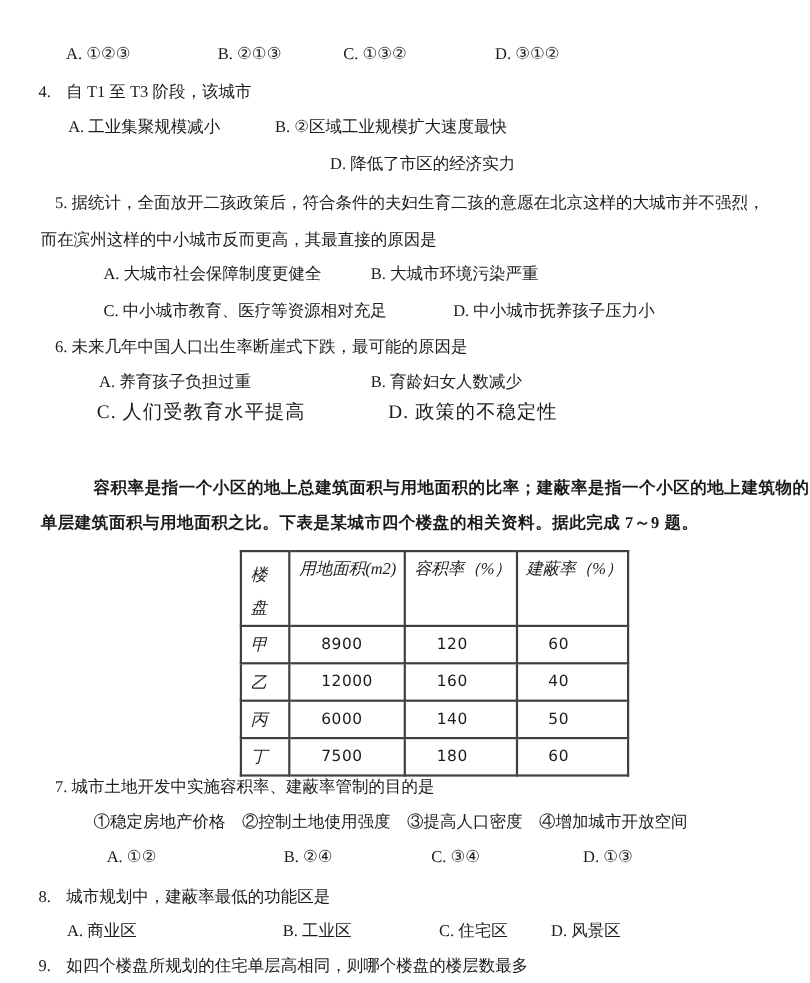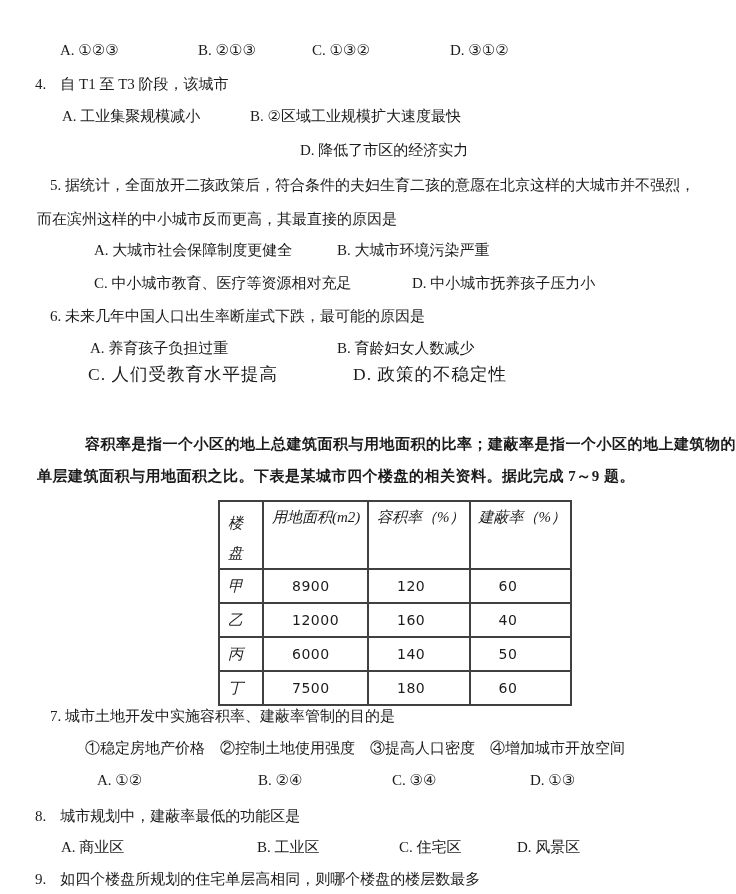--- a/index.html
+++ b/index.html
@@ -135,20 +135,20 @@
     <span class="opt" style="left:530px;">D. ①③</span>
   </div>
 
   <div class="line" style="left:35px; top:806px;">
     <span class="qnum">8.</span><span class="stem-gap">城市规划中，建蔽率最低的功能区是</span>
   </div>
   <div class="optline" style="top:837px;">
     <span class="opt" style="left:61px;">A. 商业区</span>
     <span class="opt" style="left:257px;">B. 工业区</span>
     <span class="opt" style="left:399px;">C. 住宅区</span>
-    <span class="opt" style="left:517px;">D. 风景区</span>
+    <span class="opt" style="left:501px;">D. 风景区</span>
   </div>
 
   <div class="line" style="left:35px; top:869px;">
     <span class="qnum">9.</span><span class="stem-gap">如四个楼盘所规划的住宅单层高相同，则哪个楼盘的楼层数最多</span>
   </div>
 
 </div>
 
 </body></html>

